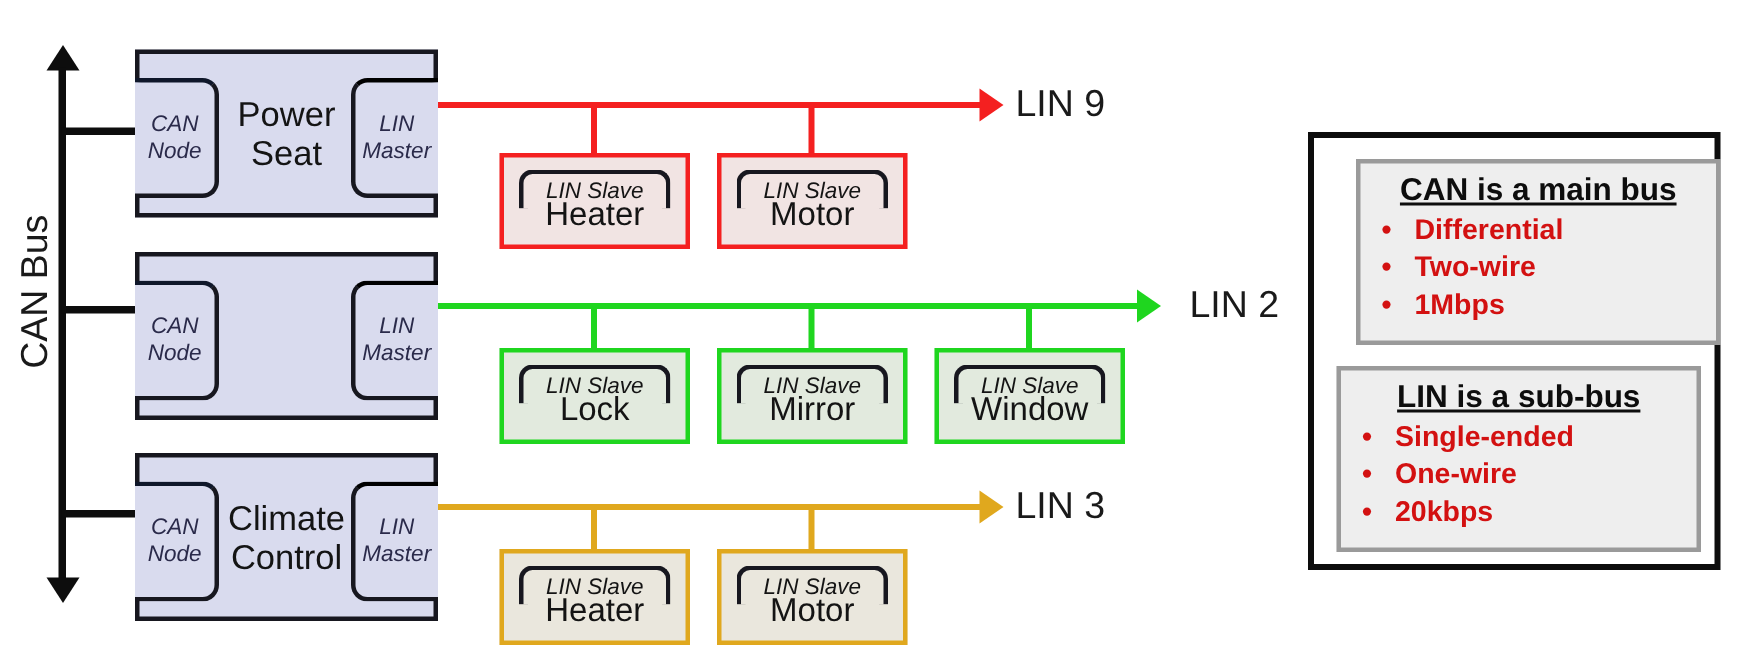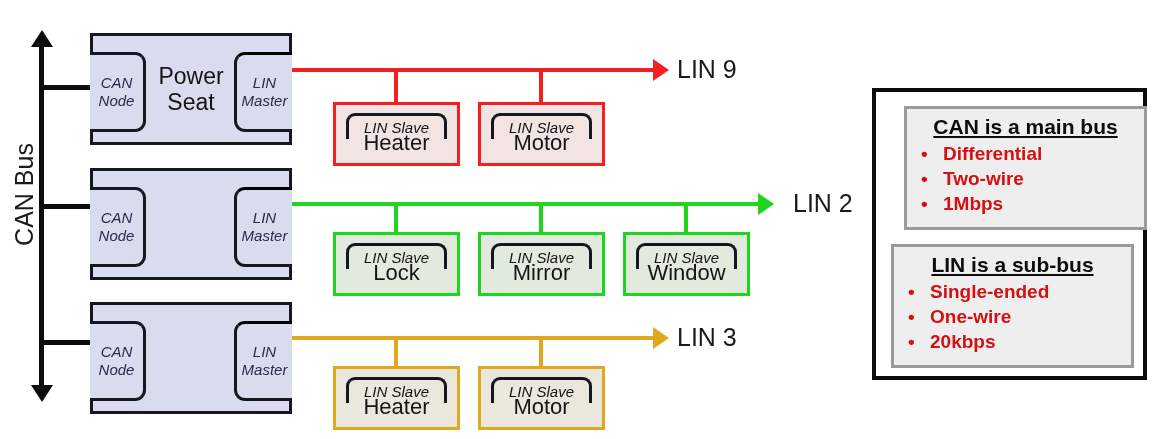--- a/index.html
+++ b/index.html
@@ -217,20 +217,22 @@
   <div class="module" style="left:90px; top:168px; width:202px; height:112px;">
     <div class="subblock can-node" style="left:-3px; top:16px; width:56px; height:80px;">CAN
 Node</div>
     <div class="subblock lin-master" style="right:-3px; top:16px; width:58px; height:80px;">LIN
 Master</div>
   </div>
 
   <div class="module" style="left:90px; top:302px; width:202px; height:112px;">
     <div class="subblock can-node" style="left:-3px; top:16px; width:56px; height:80px;">CAN
 Node</div>
+    <div class="module-title">Climate
+Control</div>
     <div class="subblock lin-master" style="right:-3px; top:16px; width:58px; height:80px;">LIN
 Master</div>
   </div>
 
   <div class="lin-line" style="left:292px; top:68px; width:363px; background:#f42020;"></div>
   <div class="lin-arrow" style="left:653px; top:59px; border-left:16px solid #f42020;"></div>
   <div class="lin-label" style="left:677px; top:55px;">LIN 9</div>
 
   <div class="lin-drop" style="left:394px; top:68px; height:36px; background:#f42020;"></div>
   <div class="lin-drop" style="left:539px; top:68px; height:36px; background:#f42020;"></div>

